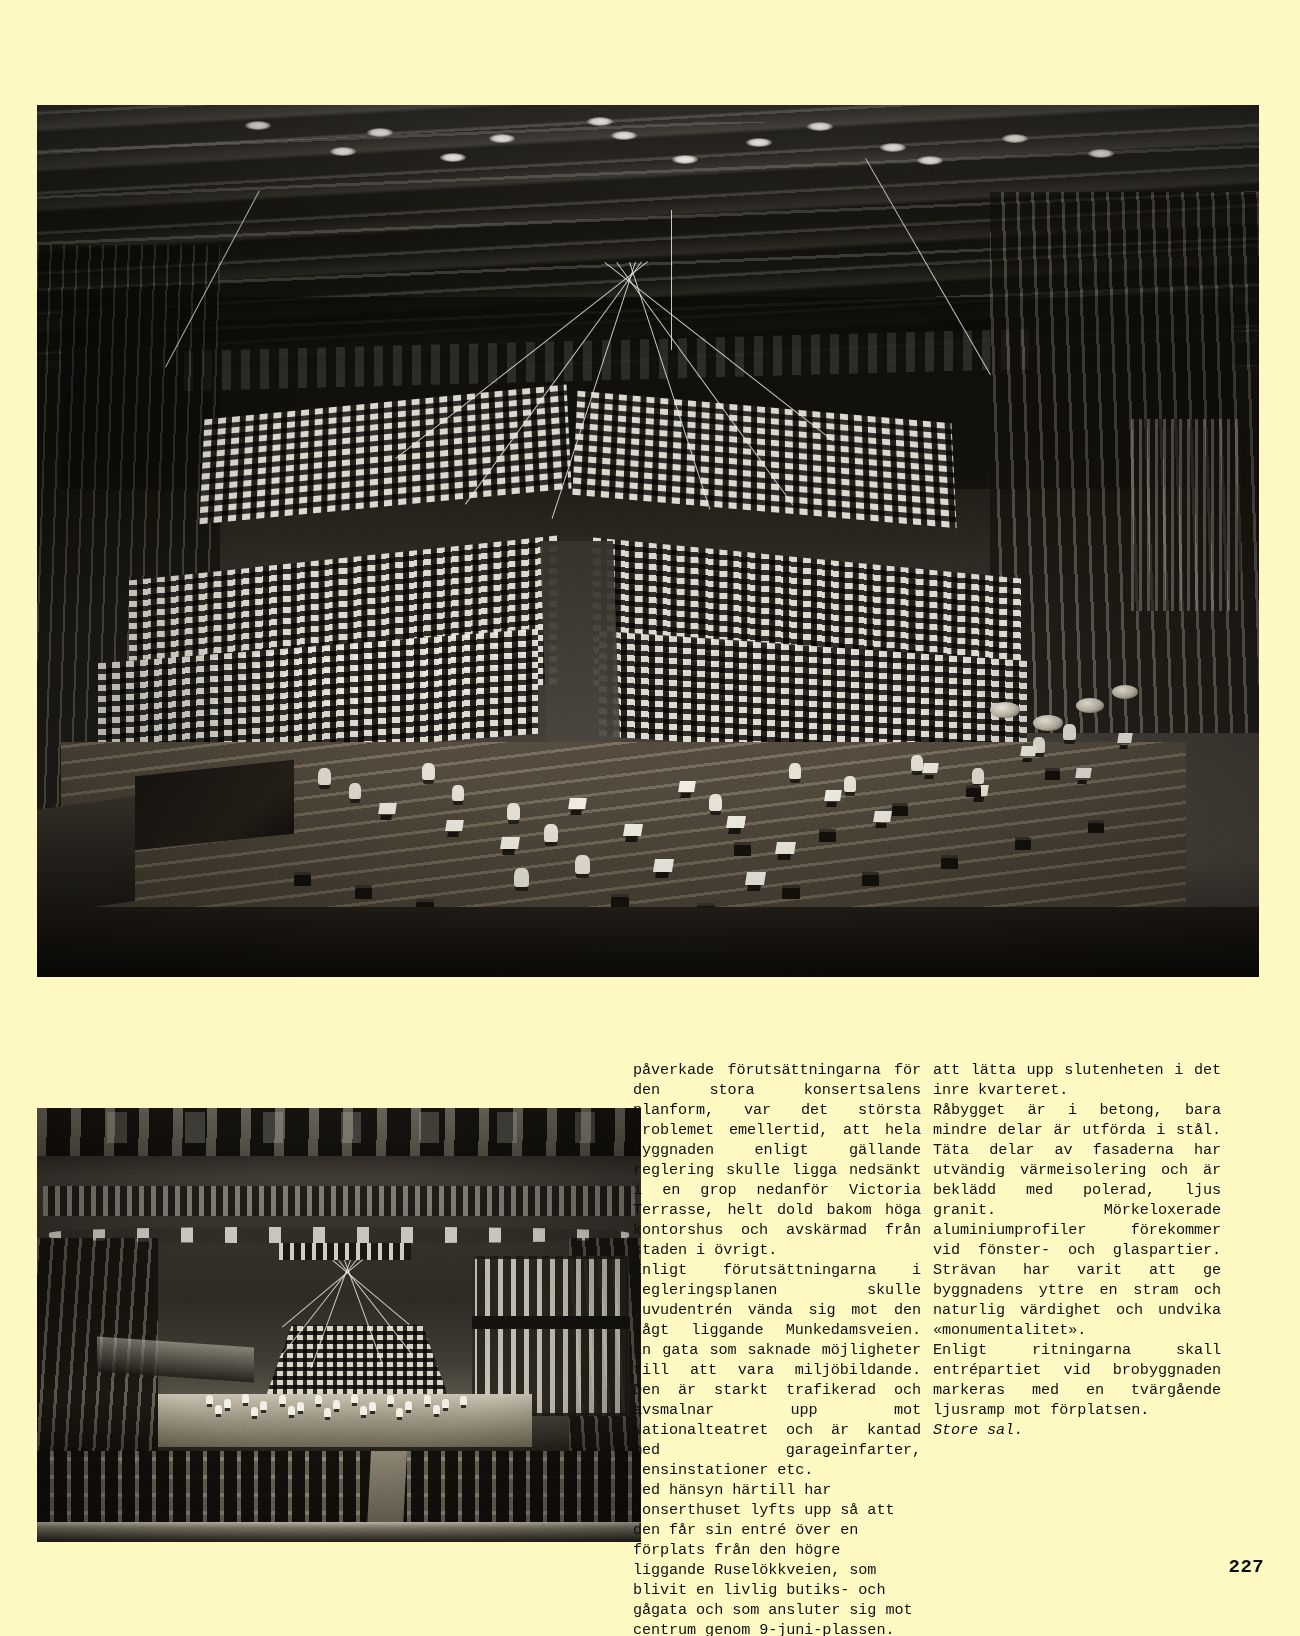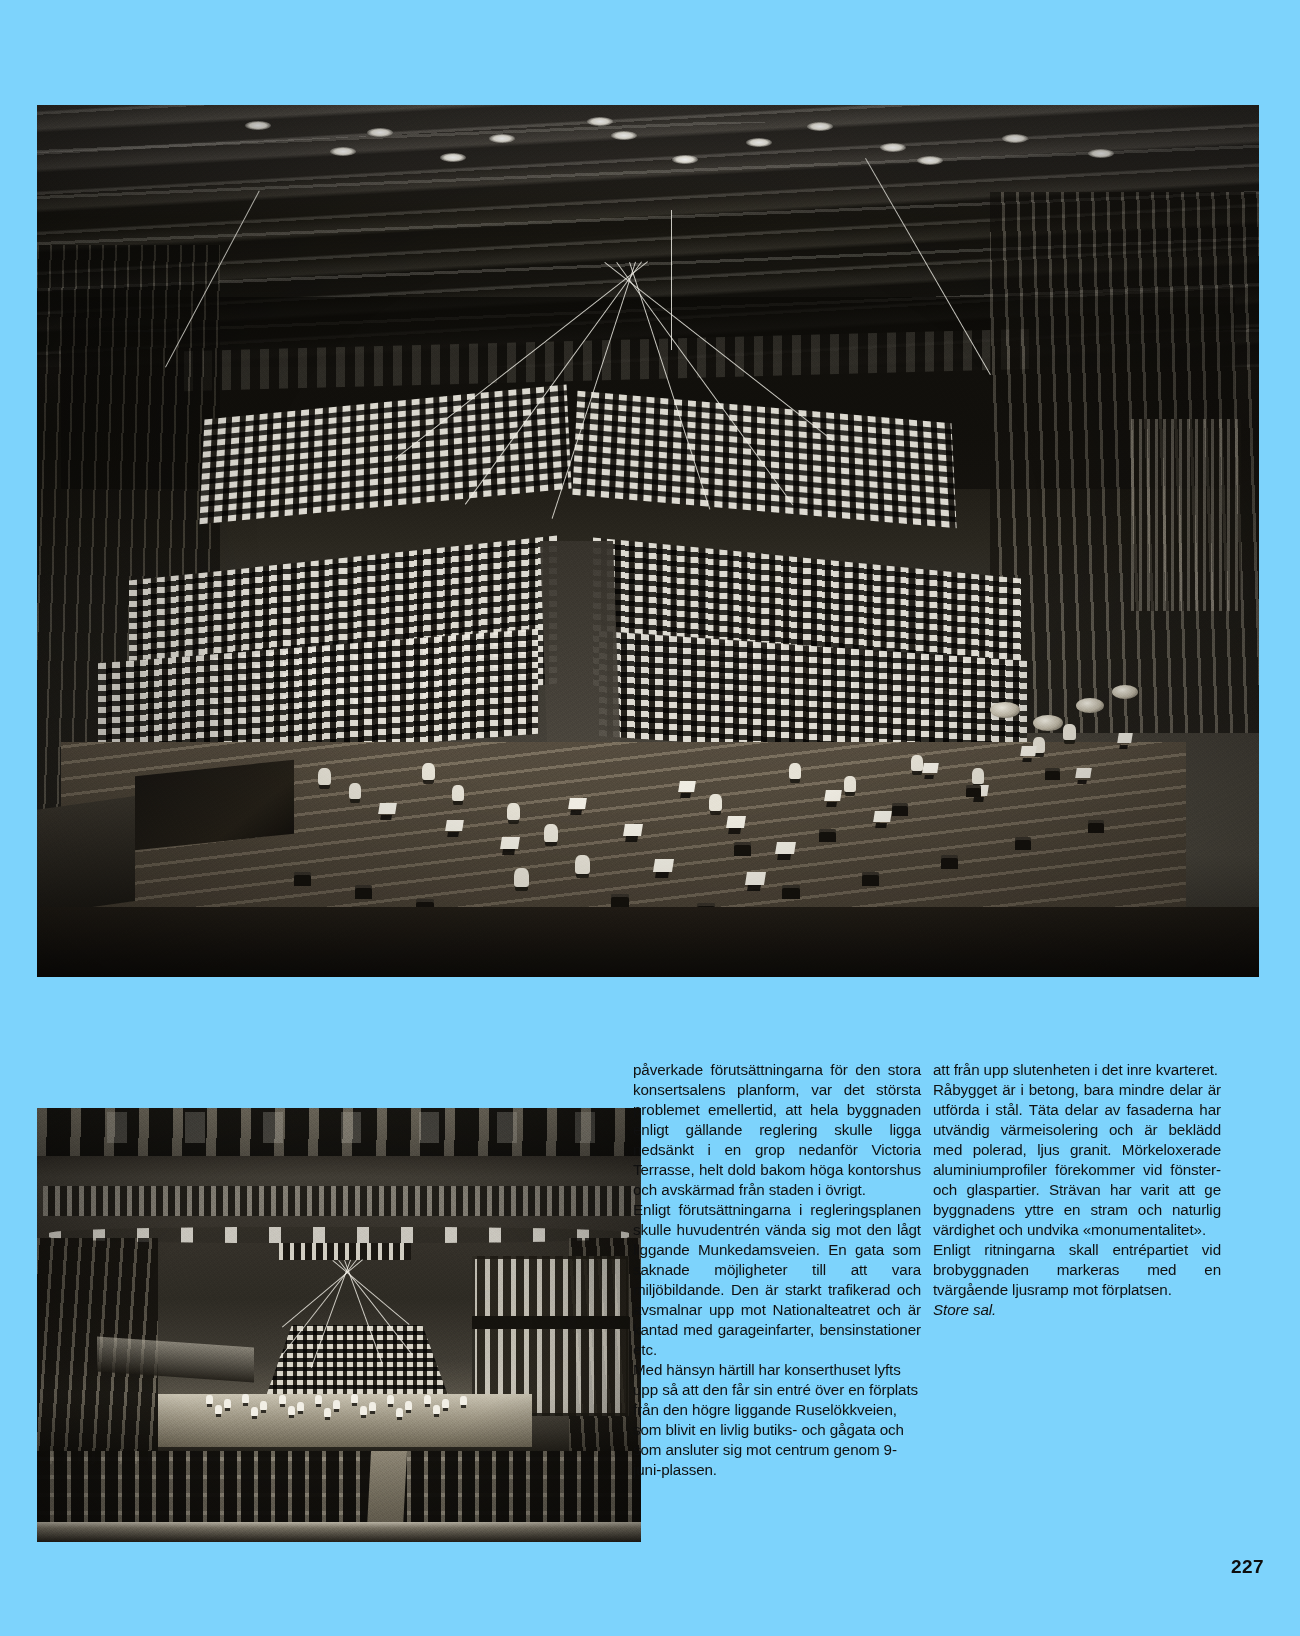--- a/index.html
+++ b/index.html
@@ -14,21 +14,22 @@
     position: relative;
     font-family: "Liberation Sans", sans-serif;
     background: #fefcf6;
     overflow: hidden;
   }
 
   
   .page {
     position: absolute;
     inset: 0;
-    background: #7dd3fc;
+    background: #fef9c3;
+    font-family: Liberation Mono, monospace;
   }
 
   
   .photo-top {
     position: absolute;
     left: 37px;
     top: 105px;
     width: 1222px;
     height: 872px;
     background: #2b2824;
@@ -582,21 +583,21 @@
 
   <div class="text-columns">
 
     <div class="col col-left">
       <p>påverkade förutsättningarna för den stora konsertsalens planform, var det största problemet emellertid, att hela byggnaden enligt gällande reglering skulle ligga nedsänkt i en grop nedanför Victoria Terrasse, helt dold bakom höga kontorshus och avskärmad från staden i övrigt.</p>
       <p>Enligt förutsättningarna i regleringsplanen skulle huvudentrén vända sig mot den lågt liggande Munkedamsveien. En gata som saknade möjligheter till att vara miljöbildande. Den är starkt trafikerad och avsmalnar upp mot Nationalteatret och är kantad med garageinfarter, bensinstationer etc.</p>
       <p>Med hänsyn härtill har konserthuset lyfts upp så att den får sin entré över en förplats från den högre liggande Ruselökkveien, som blivit en livlig butiks- och gågata och som ansluter sig mot centrum genom 9-juni-plassen.</p>
     </div>
 
     <div class="col col-right">
-      <p>att från upp slutenheten i det inre kvarteret.</p>
+      <p>att lätta upp slutenheten i det inre kvarteret.</p>
       <p>Råbygget är i betong, bara mindre delar är utförda i stål. Täta delar av fasaderna har utvändig värmeisolering och är beklädd med polerad, ljus granit. Mörkeloxerade aluminiumprofiler förekommer vid fönster- och glaspartier. Strävan har varit att ge byggnadens yttre en stram och naturlig värdighet och undvika «monumentalitet».</p>
       <p>Enligt ritningarna skall entrépartiet vid brobyggnaden markeras med en tvärgående ljusramp mot förplatsen.</p>
       <p class="caption">Store sal.</p>
     </div>
 
   </div>
 
   <div class="folio">227</div>
 
 </div>

